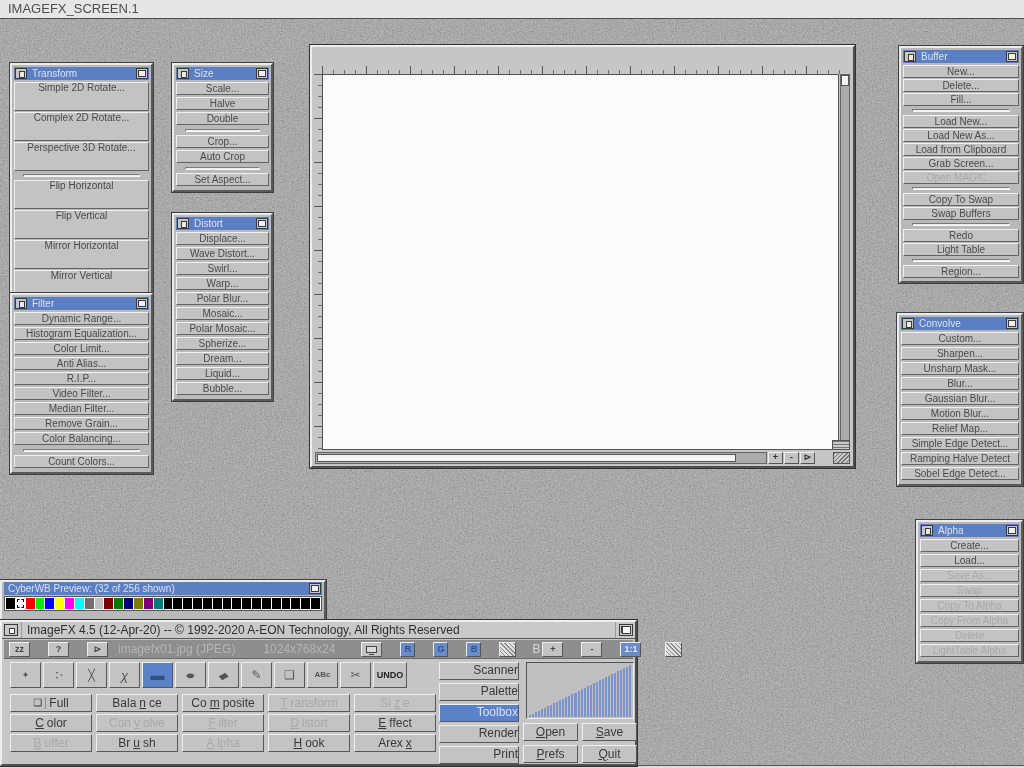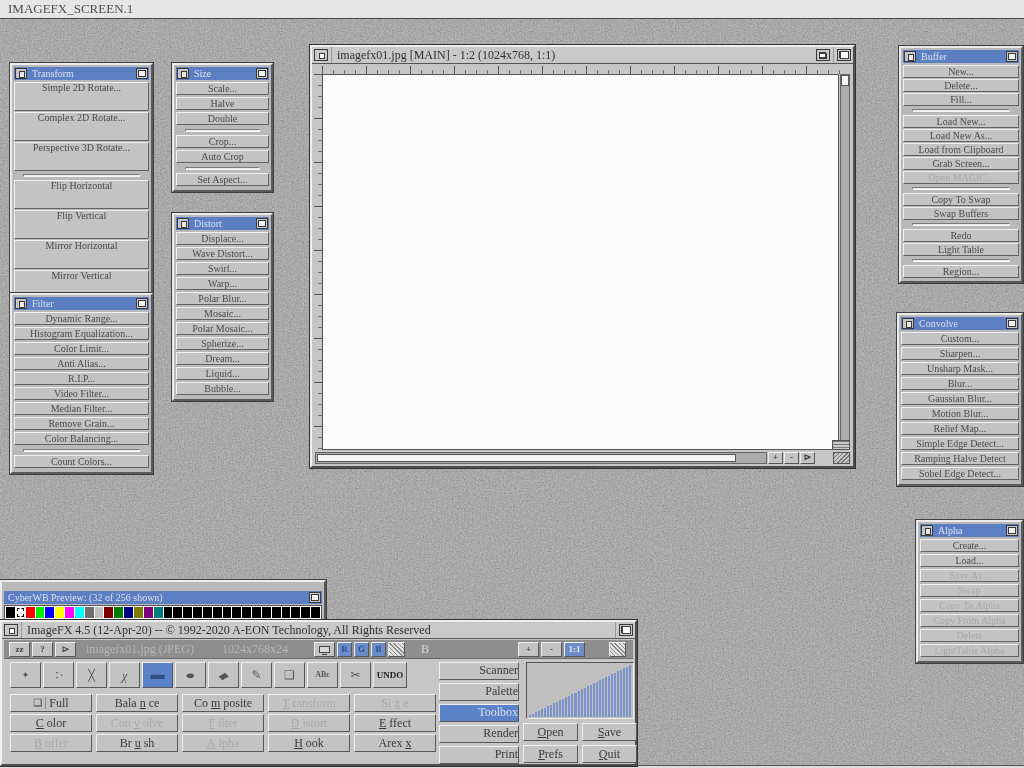--- a/index.html
+++ b/index.html
@@ -1,18 +1,18 @@
 <!DOCTYPE html>
 <html><head>
 <meta charset="utf-8">
 <style>
   *{box-sizing:border-box;margin:0;padding:0}
   body{margin:0;background:#333}
   #screen{position:relative;width:1024px;height:768px;overflow:hidden;background:#9a9a9a;
-          font-family:Liberation Serif, serif;cursor:default;-webkit-user-select:none;user-select:none}
+          font-family:Liberation Sans, sans-serif;cursor:default;-webkit-user-select:none;user-select:none}
   .noise{position:absolute;left:0;top:19px;pointer-events:none}
 
   
   #topbar{position:absolute;left:0;top:0;width:1024px;height:19px;background:#e6e6e6;
           border-bottom:1px solid #4c4c4c;color:#4e4e4e;font-size:13px;line-height:18px;padding-left:8px}
   #bstrip{position:absolute;left:0;bottom:0;width:1024px;height:3px;background:#dedede;border-top:1px solid #555}
 
   
   .panel{position:absolute;background:#b9b9b9;border:2px solid;border-color:#ececec #5a5a5a #5a5a5a #ececec;
          outline:1px solid #3f3f3f;padding:2px}
@@ -63,21 +63,21 @@
          font-size:9px;line-height:9px;text-align:center;color:#333;font-weight:bold}
   .mwbtns{position:absolute;right:3px;bottom:2px;display:flex;gap:1px;height:12px}
   .ic-corner{width:17px;background:repeating-linear-gradient(135deg,#777 0 1px,#c6c6c6 1px 3px);border:1px solid #555}
   .ic-lines-gad{position:absolute;right:3px;bottom:16px;width:18px;height:10px;border:1px solid #555;
          background:repeating-linear-gradient(180deg,#777 0 1px,#c9c9c9 1px 3px)}
 
   
   #toolwin{left:0;top:620px;width:637px;height:146px}
   .inforow{position:absolute;left:2px;right:2px;top:18px;height:19px;background:#8e8e8e;border-bottom:1px solid #6a6a6a;
            display:flex;align-items:center;gap:2px;padding:0 5px}
-  .bgrp{display:flex;gap:2px;flex:none}
+  .bgrp{display:flex;gap:18px;flex:none}
   .ibtn{min-width:21px;height:15px;background:#c3c3c3;border:1px solid;border-color:#eee #555 #555 #eee;
         font-size:9px;font-weight:bold;color:#444;display:flex;align-items:center;justify-content:center;padding:0 2px}
   .ibtn.chan{min-width:15px;background:#6b8cc6;color:#2c4f96}
   .ibtn.sel{background:#6b8cc6;color:#e3e9f5}
   .ibtn.checker{min-width:17px;background:repeating-linear-gradient(45deg,#8a8a8a 0 1px,#e2e2e2 1px 3px)}
   .ic-mon{width:11px;height:7px;border:1px solid #444;background:#d9d9d9;position:relative;display:block}
   .ic-mon::after{content:"";position:absolute;left:2px;bottom:-3px;width:5px;height:1px;background:#444}
   .ghost{color:#b5b5b5;font-size:12px;margin-left:8px;white-space:nowrap;flex:none}
   .dims{margin-left:26px}
   .blabel{color:#d8d8d8;font-size:12px;margin-left:14px;flex:none}
@@ -117,21 +117,21 @@
 
   .hist{position:absolute;left:524px;top:40px;width:108px;height:57px;background:#bfbfbf;padding:2px 2px 1px;
         border:1px solid;border-color:#555 #eee #eee #555;display:flex;align-items:flex-end;gap:1px}
   .hist i{flex:1;display:block}
 
   .actions{position:absolute;left:521px;top:101px;display:grid;grid-template-columns:55px 55px;gap:4px 4px}
   .abtn{height:18px;background:#c3c3c3;border:1px solid;border-color:#efefef #585858 #585858 #efefef;
         color:#3a3a3a;font-size:12px;display:flex;align-items:center;justify-content:center}
 
   
-  #palwin{left:0;top:580px;width:326px;height:46px;padding:9px 2px 2px}
+  #palwin{left:0;top:580px;width:326px;height:46px;padding:0 2px 2px}
   #palwin .ptitle{margin-bottom:1px}
   .swatches{display:flex;gap:1px;background:#fff;border:1px solid #555;height:15px;padding:1px}
   .sw{flex:1}
   .sw.sel{outline:1px dashed #000;outline-offset:-2px}
 </style>
 </head>
 <body>
 
 <div id="screen" data-name="imagefx-screen">
 
@@ -316,28 +316,20 @@
         <div class="pbtn dis" data-name="save-as-button">Save As...</div>
         <div class="pbtn dis" data-name="swap-button">Swap</div>
         <div class="pbtn dis" data-name="copy-to-alpha-button">Copy To Alpha</div>
         <div class="pbtn dis" data-name="copy-from-alpha-button">Copy From Alpha</div>
         <div class="pbtn dis" data-name="delete-button">Delete</div>
         <div class="pbtn dis" data-name="lighttable-alpha-button">LightTable Alpha</div>
       </div>
   </div>
 
   <div class="gwin" id="mainwin" data-name="image-window">
-    <div class="wtitle" data-name="image-window-titlebar">
-      <span class="wgad wclose" data-name="close-icon"></span>
-      <span class="wsep"></span>
-      <span class="wtext" data-name="image-window-title">imagefx01.jpg [MAIN] - 1:2 (1024x768, 1:1)</span>
-      <span class="wgad wzoom" data-name="zoom-gadget-icon"></span>
-      <span class="wsep"></span>
-      <span class="wgad wdepth" data-name="depth-icon"></span>
-    </div>
     <div class="ruler-h" data-name="horizontal-ruler"></div>
     <div class="ruler-v" data-name="vertical-ruler"></div>
     <div class="canvas" data-name="image-canvas"></div>
     <div class="vscroll" data-name="vertical-scrollbar">
       <div class="vthumb" data-name="vertical-scroll-thumb"></div>
     </div>
     <div class="hbar">
       <div class="hscroll" data-name="horizontal-scrollbar">
         <div class="hthumb" data-name="horizontal-scroll-thumb"></div>
       </div>

